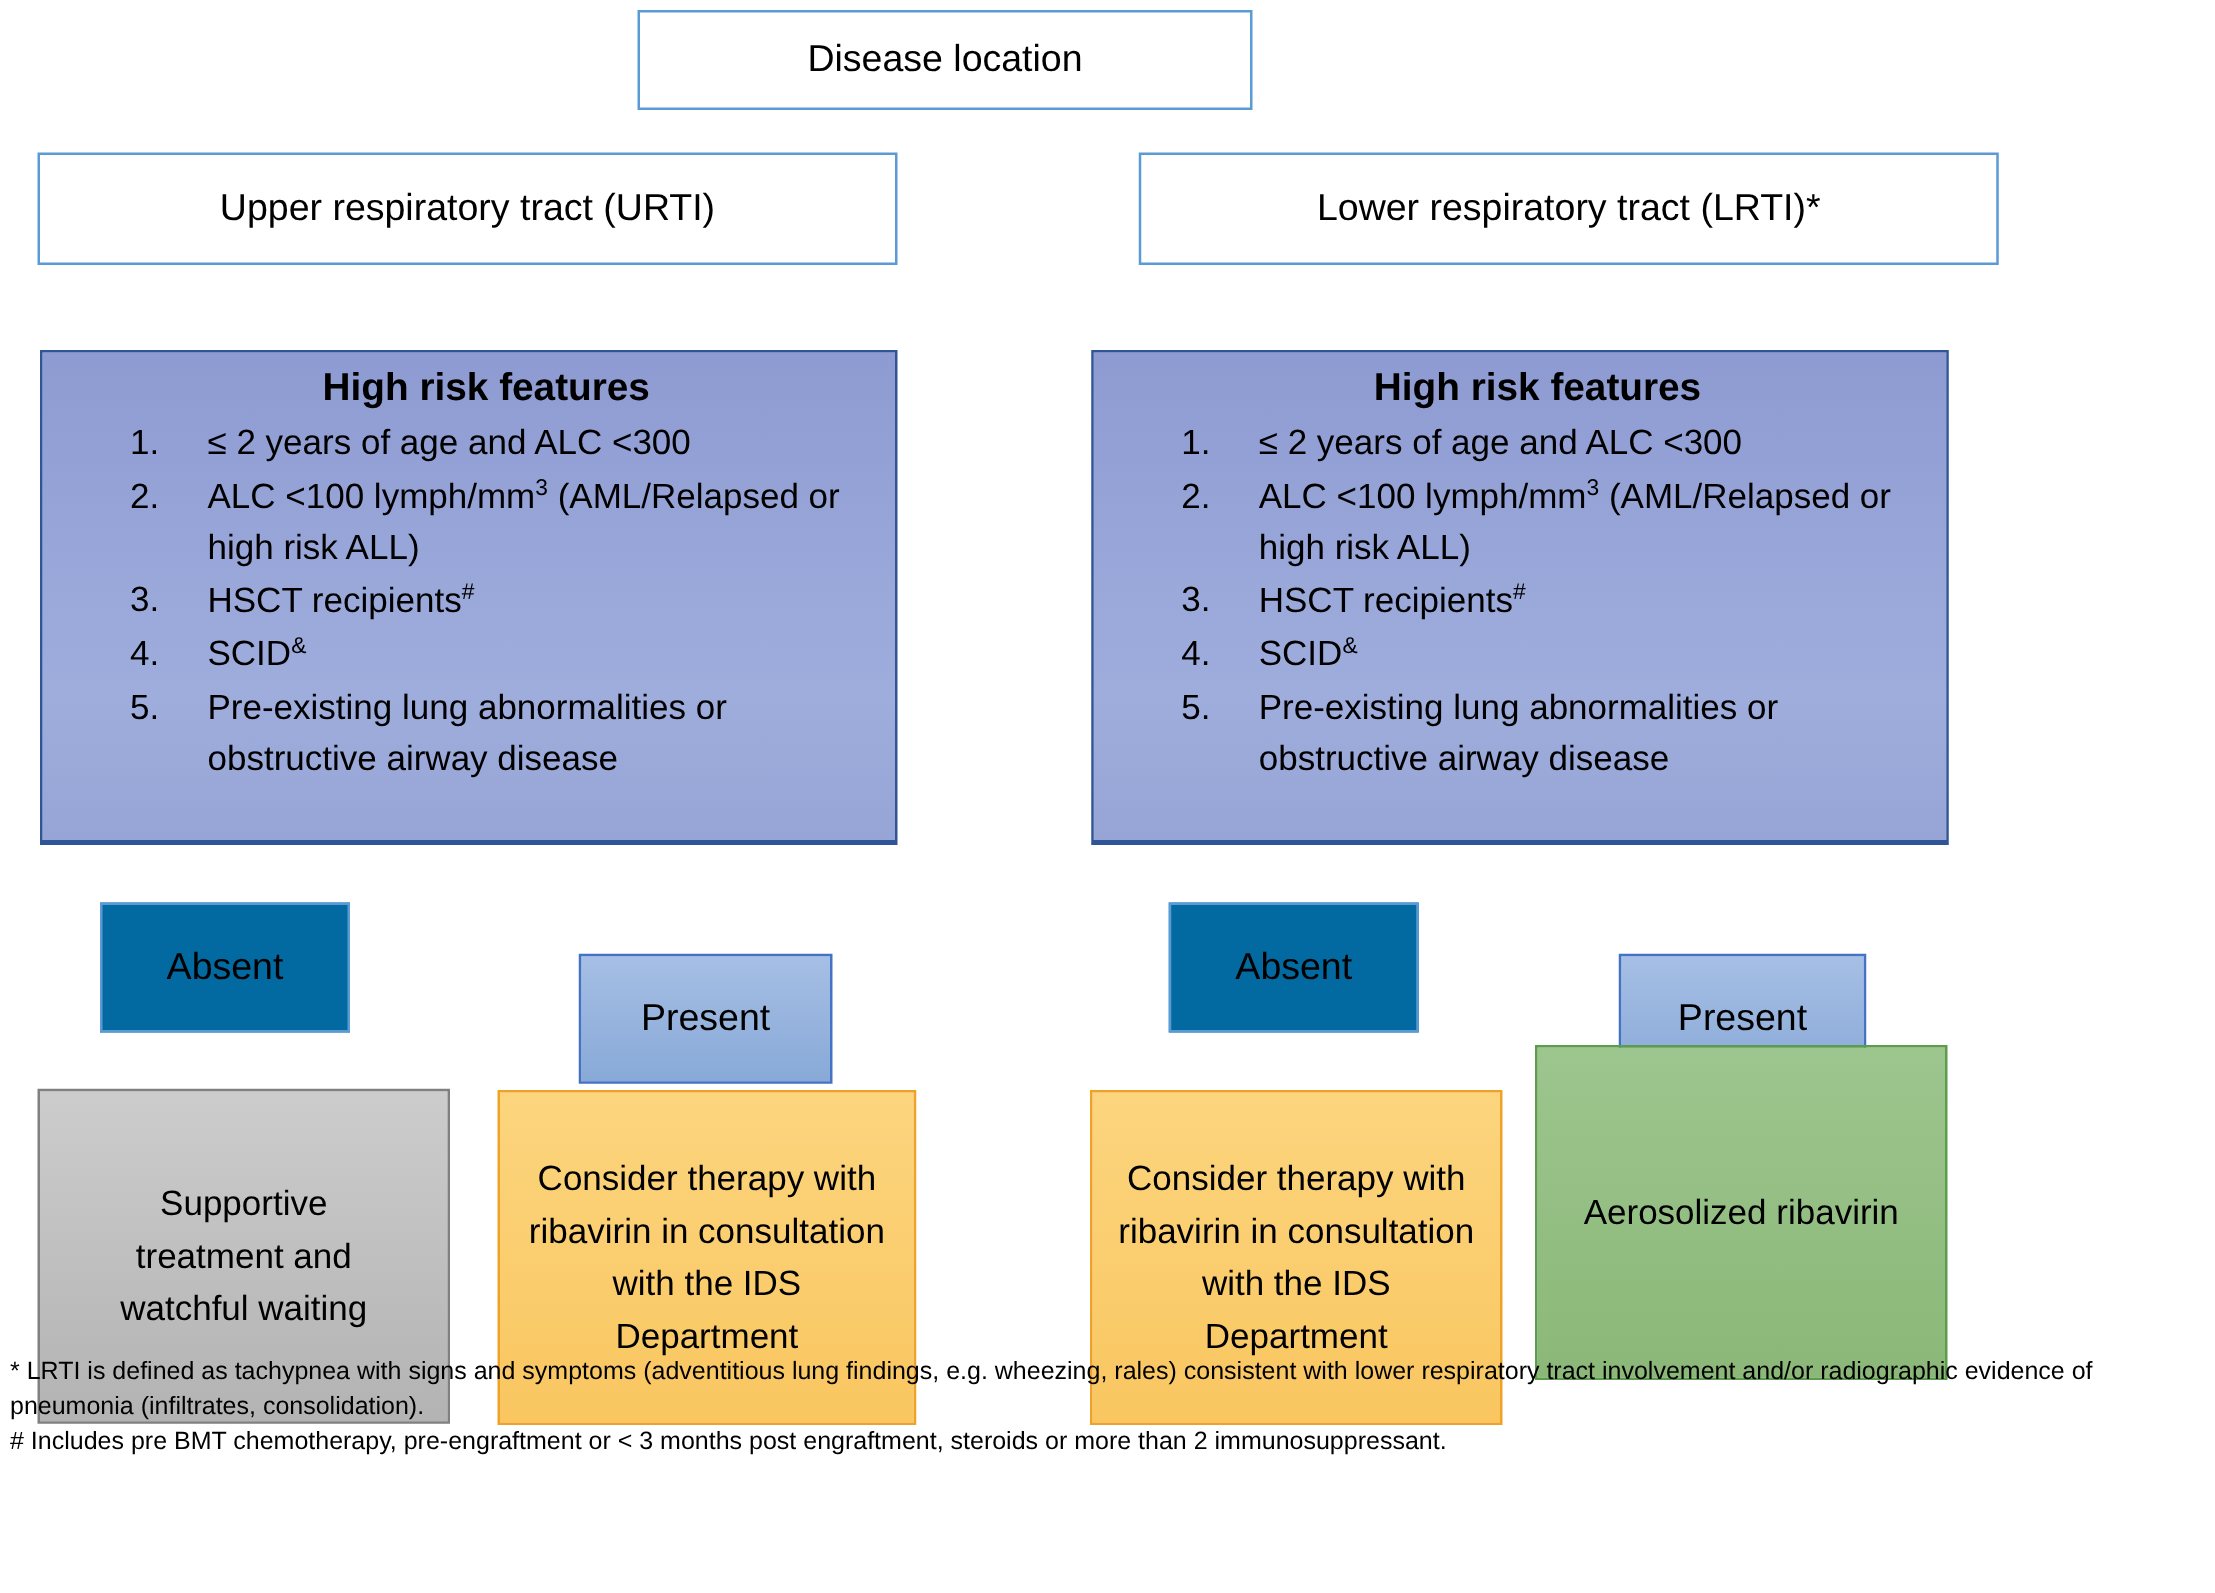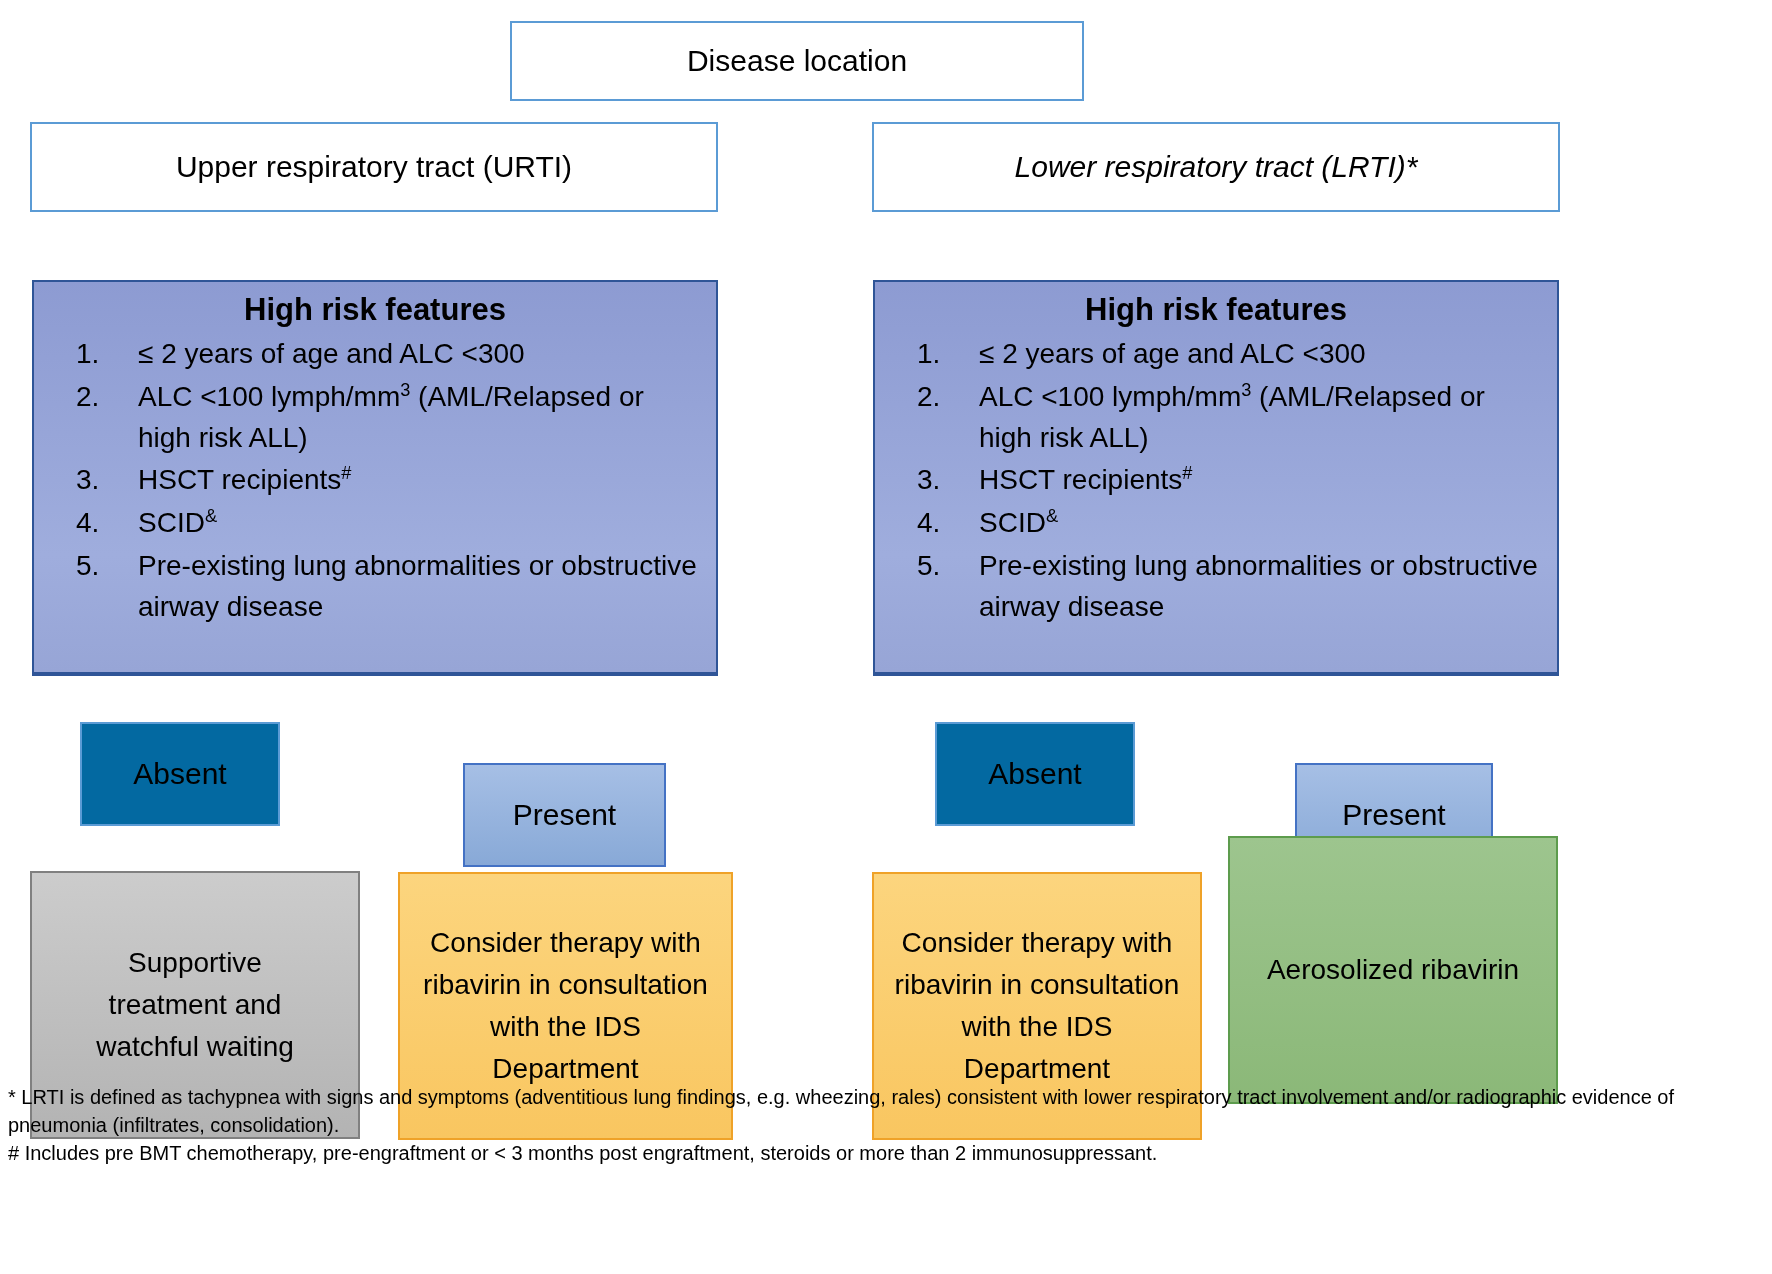--- a/index.html
+++ b/index.html
@@ -18,33 +18,34 @@
     align-items: center;
     justify-content: center;
     text-align: center;
   }
   
   .plain {
     background: #ffffff;
     border: 2px solid var(--white-box-border, #5B9BD5);
     font-size: 30px;
   }
-  #disease-location { left: 510px; top: 21px;  width: 574px; height: 80px; }
+  #disease-location { left: 510px; top: 8px;  width: 492px; height: 80px; }
   #urti-box         { left: 30px;  top: 122px; width: 688px; height: 90px; }
-  #lrti-box         { left: 872px; top: 122px; width: 688px; height: 90px; font-style: italic; }
+  #lrti-box         { left: 911px; top: 122px; width: 688px; height: 90px; }
 
   
   .highrisk {
     position: absolute;
     box-sizing: border-box;
     top: 280px; width: 686px; height: 396px;
     background: linear-gradient(180deg, var(--highrisk-fill-top, #8D9BD2) 0%, var(--highrisk-fill-bottom, #9FADDD) 70%, #97A5D6 100%);
     border: 2px solid var(--highrisk-border, #2F5597);
     border-bottom-width: 4px;
     padding-top: 6px;
+    padding-left: 28px;
   }
   #highrisk-urti { left: 32px; }
   #highrisk-lrti { left: 873px; }
   .hr-title {
     font-size: 31px;
     font-weight: bold;
     text-align: center;
     margin: 4px 0 6px 0;
   }
   .hr-item {

